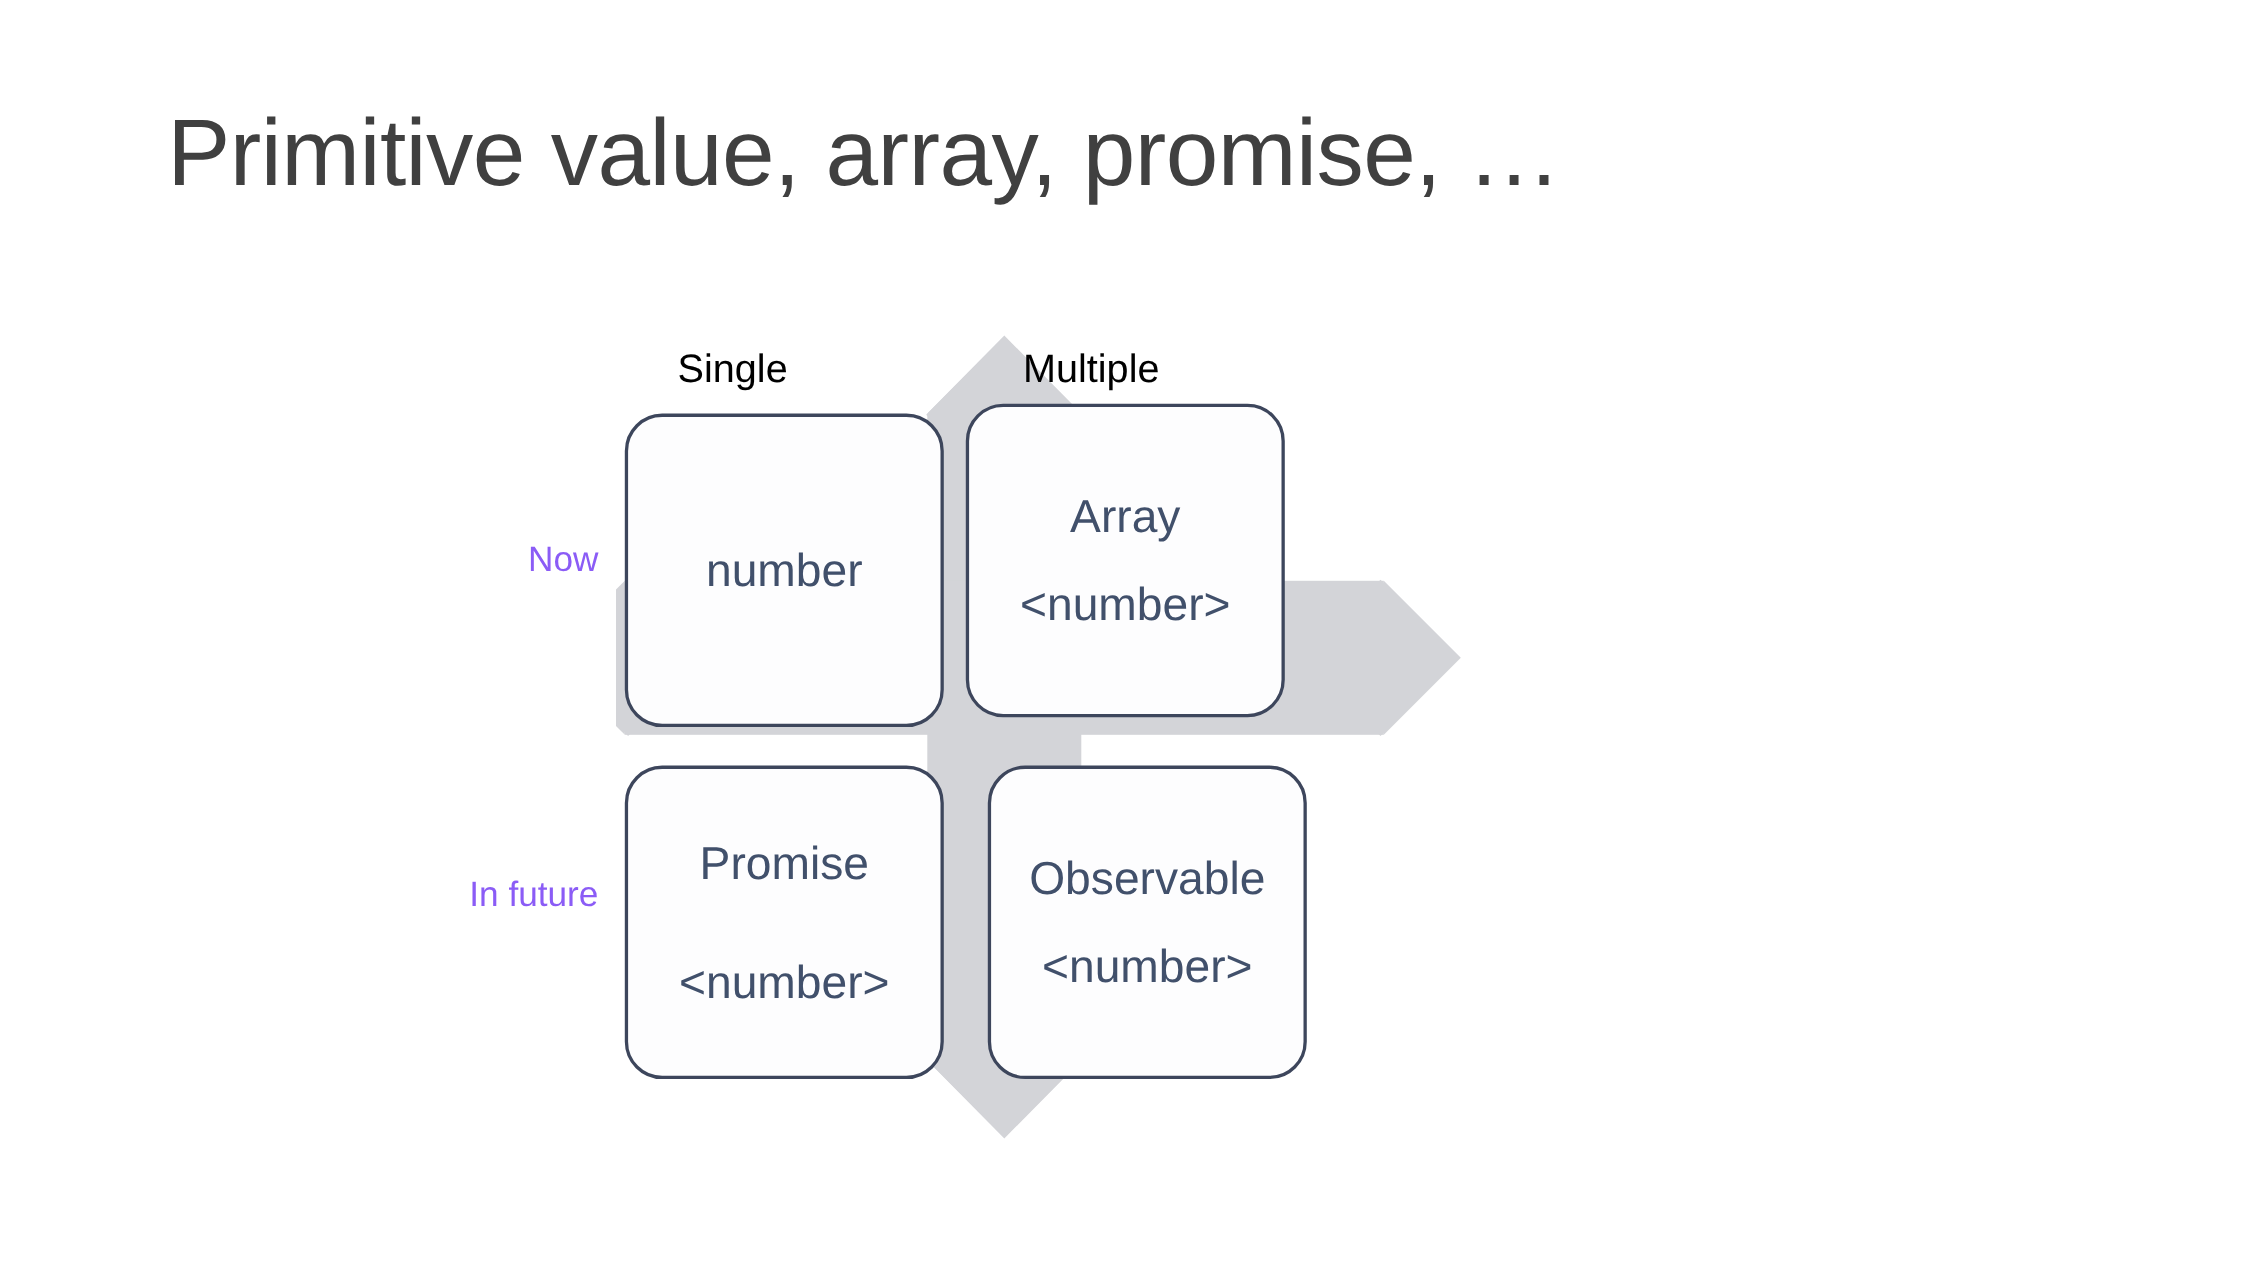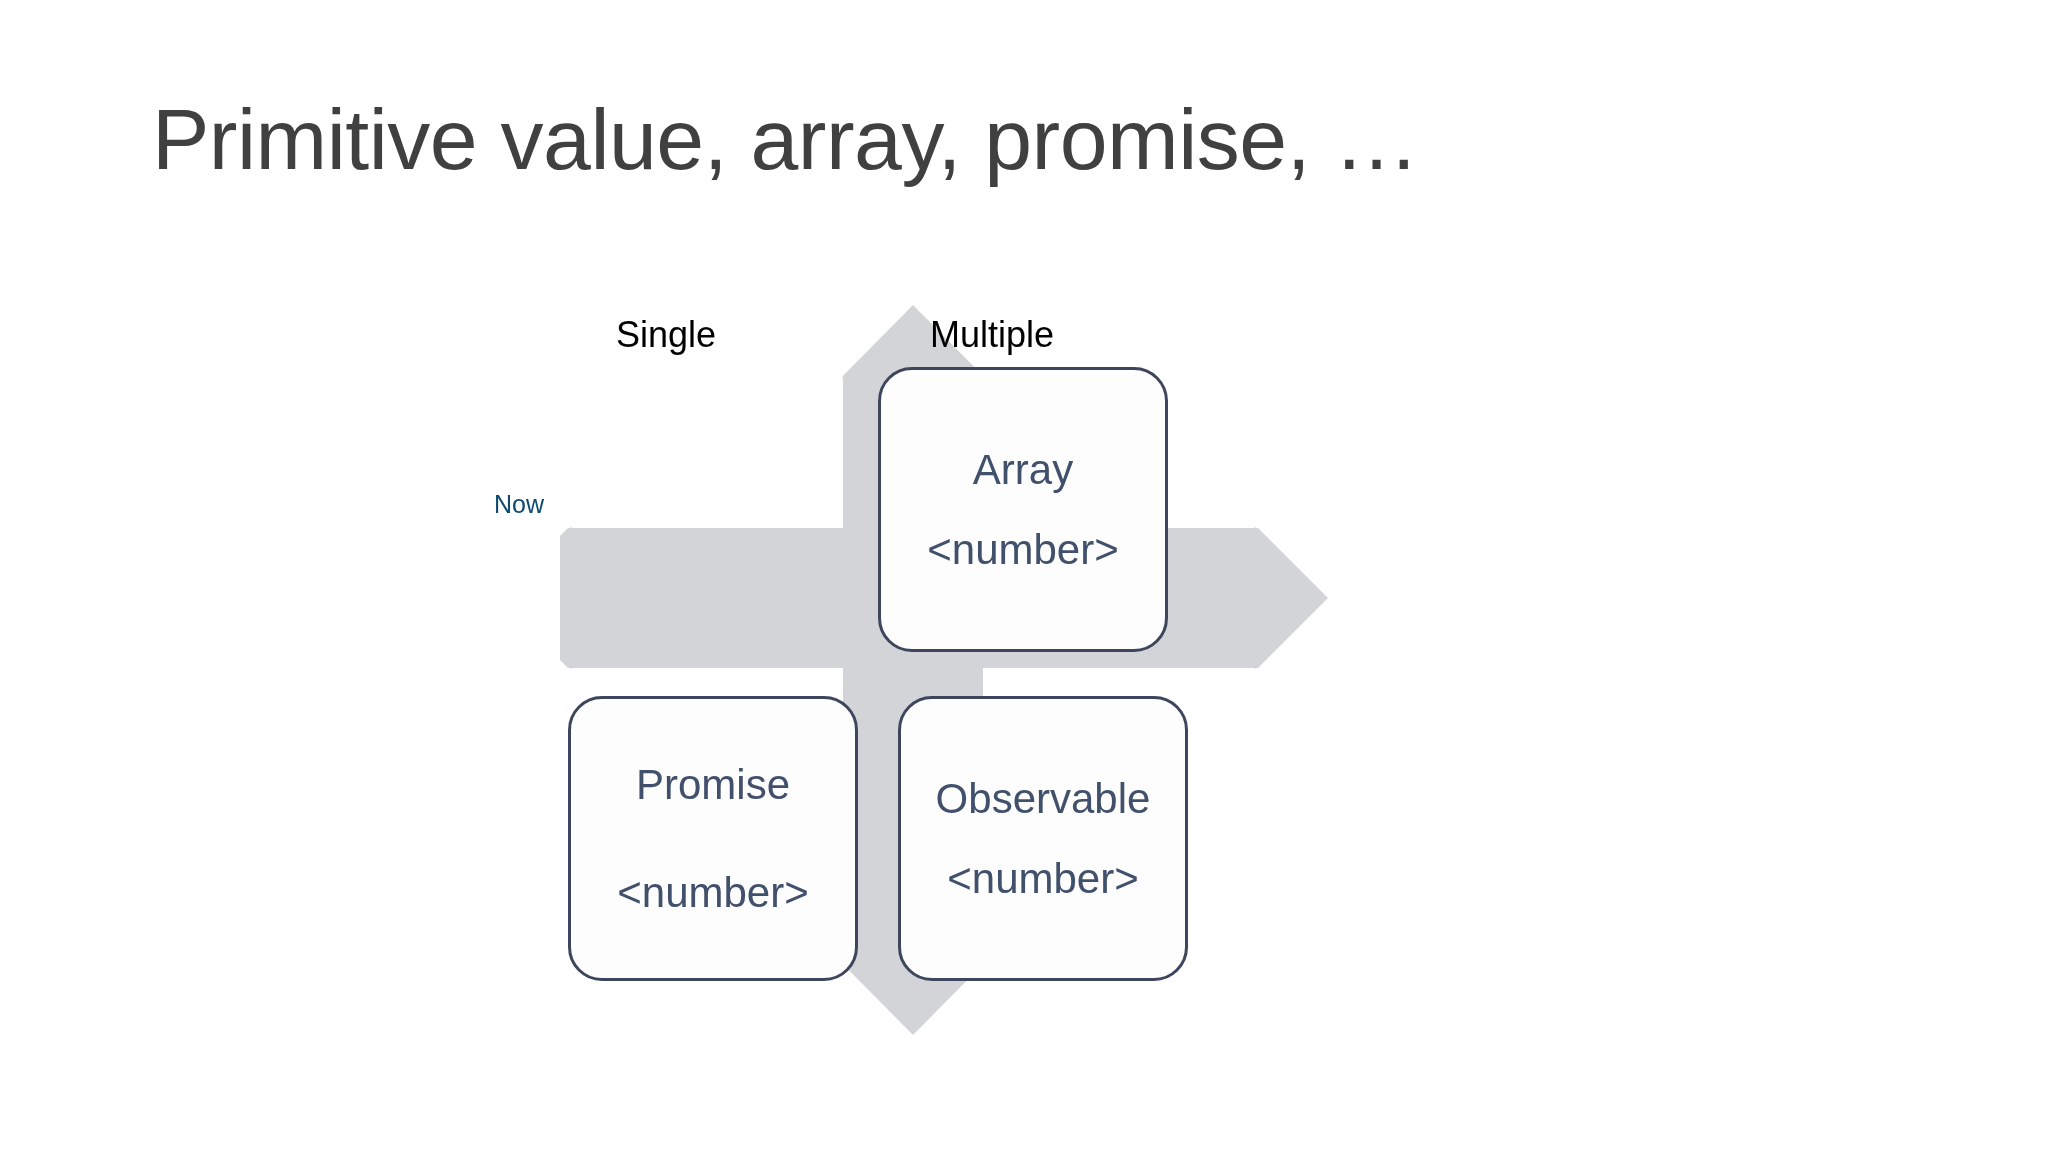--- a/index.html
+++ b/index.html
@@ -57,22 +57,22 @@
     text-align: left;
     width: 260px;
     font-weight: 400;
   }
   #col-header-single  { left: 56px; }
   #col-header-multiple { left: 370px; }
 
   
   .row-label {
     position: absolute;
-    font-size: 25px;
-    color: #0c4a6e;
+    font-size: 32px;
+    color: #8b5cf6;
     text-align: right;
     width: 240px;
     font-weight: 400;
   }
   #row-label-now       { left: -256px; top: 190px; }
   #row-label-in-future { left: -256px; top: 495px; }
 
   
   .quad-cell {
     position: absolute;
@@ -127,21 +127,25 @@
       <polygon points="353,592 424,663 353,734 282,663" fill="#d3d4d8"></polygon>
       <polygon points="-60,298 11,227 82,298 11,369" fill="#d3d4d8"></polygon>
       <polygon points="624,298 695,227 766,298 695,369" fill="#d3d4d8"></polygon>
     </g>
   </svg>
 
   <div class="col-header" id="col-header-single">Single</div>
   <div class="col-header" id="col-header-multiple">Multiple</div>
 
   <div class="row-label" id="row-label-now">Now</div>
+  <div class="row-label" id="row-label-in-future">In future</div>
 
+  <div class="quad-cell" id="cell-number">
+    <div class="line">number</div>
+  </div>
 
   <div class="quad-cell" id="cell-array">
     <div class="line">Array</div>
     <div class="line">&lt;number&gt;</div>
   </div>
 
   <div class="quad-cell" id="cell-promise">
     <div class="line">Promise</div>
     <div class="line">&lt;number&gt;</div>
   </div>

